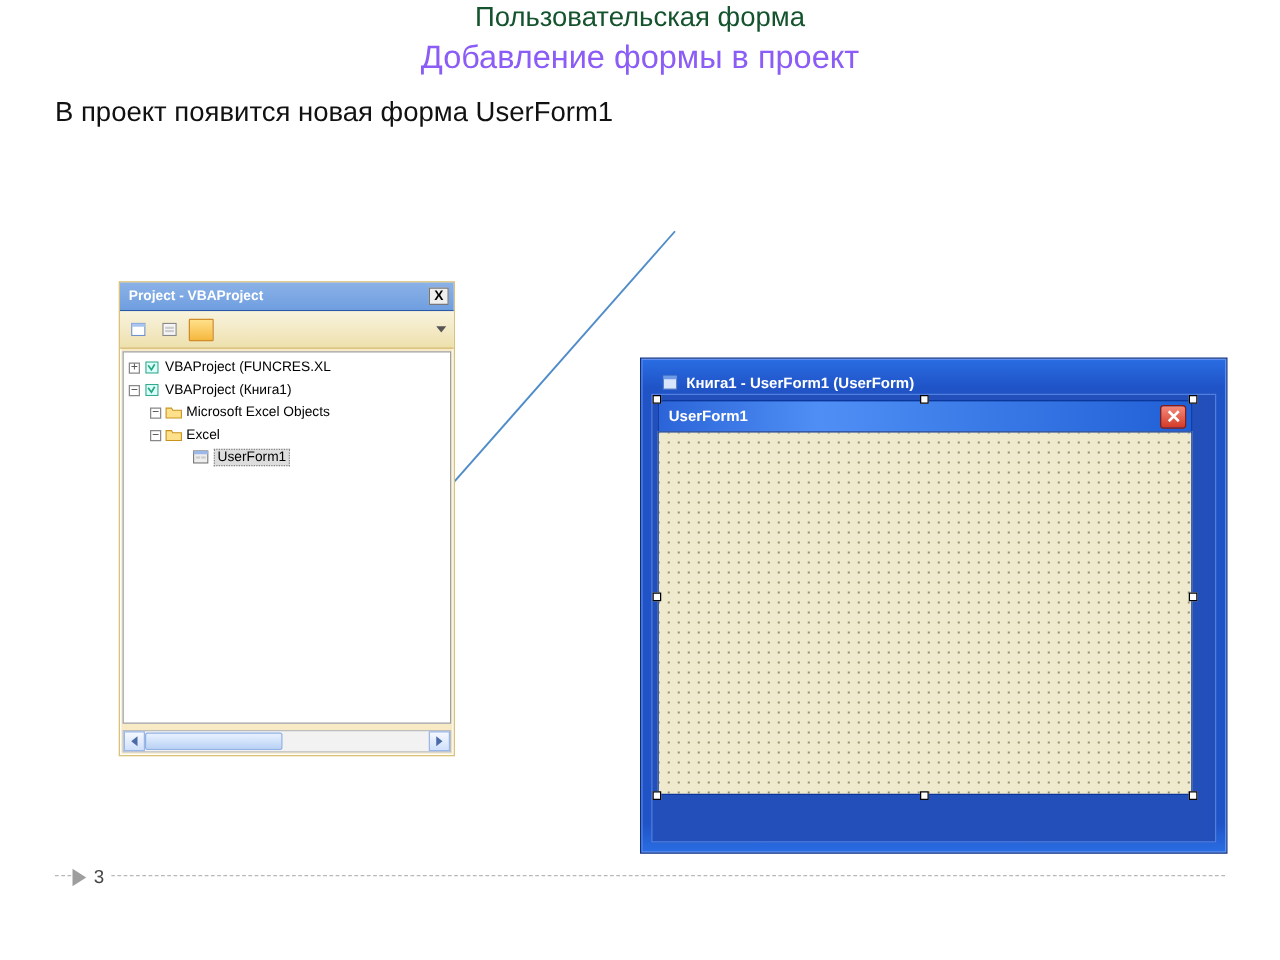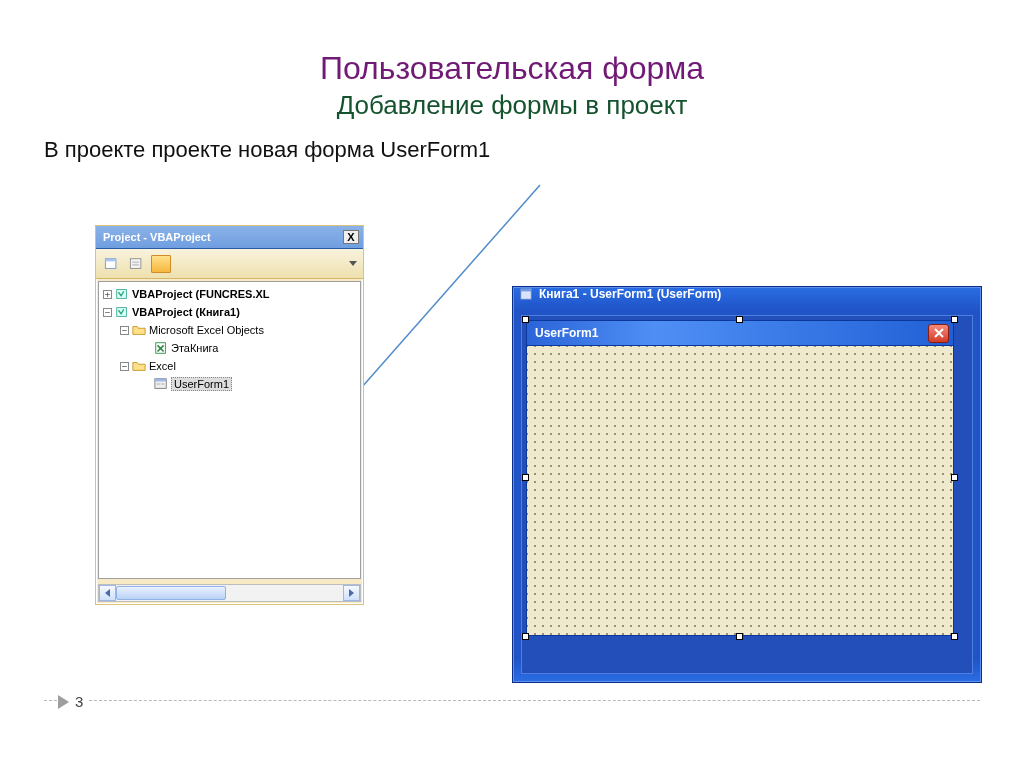--- a/index.html
+++ b/index.html
@@ -5,29 +5,28 @@
   * { box-sizing: border-box; margin: 0; padding: 0; }
   body {
     width: 1024px; height: 768px;
     background: #fff;
     font-family: "Segoe UI", Arial, sans-serif;
     position: relative;
     overflow: hidden;
   }
   .slide-title {
     text-align: center;
-    color: #701a75;
-    font-size: 32px;
+    color: #14532d;
+    font-size: 22px;
     font-weight: 400;
-    margin-top: 48px;
     line-height: 1.25;
   }
   .slide-subtitle {
     text-align: center;
-    color: #14532d;
+    color: #8b5cf6;
     font-size: 26px;
     margin-top: 2px;
     font-weight: 400;
   }
   .slide-body {
     font-size: 22px;
     color: #111;
     margin: 16px 0 0 44px;
   }
   .dashline {
@@ -137,21 +136,21 @@
     width: 9px; height: 9px;
     border: 1px solid #888;
     background: #fff;
     line-height: 7px;
     text-align: center;
     font-size: 9px;
     color: #555;
     font-family: monospace;
     cursor: pointer;
   }
-  .tree-row b { font-weight: bold; }
+  .tree-row b { font-weight: normal; }
   .sel-label { background: #ddd; border: 1px dotted #888; padding: 0 2px; }
   .vba-icon svg, .fld-icon svg, .sheet-icon svg, .form-icon svg, .wb-icon svg { width:14px; height:14px; display:block; }
   .proj-hscroll {
     position: absolute;
     left: 2px; right: 2px; bottom: 2px;
     height: 18px;
     background: #f2f2f2;
     border: 1px solid #bdbdbd;
     display:flex; align-items:center;
   }
@@ -182,24 +181,24 @@
   .designer {
     position:absolute;
     left: 512px; top: 286px;
     width: 470px; height: 397px;
     background: linear-gradient(180deg, #2a6de3 0%, #1f53c6 6%, #1f53c6 94%, #2a6de3 100%);
     border: 1px solid #0a2f84;
     box-shadow: 0 0 0 1px #5f8ff0 inset;
   }
   .designerbar {
     height: 26px;
-    display:flex; align-items:flex-start;
+    display:flex; align-items:flex-end;
     color:#fff;
     font: bold 12px Tahoma, sans-serif;
-    padding: 0 6px;
+    padding: 0 16px;
     gap: 6px;
   }
   .docicon { width:14px; height:14px; }
   .designer-body {
     position:absolute;
     left: 8px; right: 8px; top: 28px; bottom: 8px;
     background: #224fb9;
     border: 1px solid #4f7fe0;
   }
 
@@ -257,21 +256,21 @@
   .arrow-line {
     position:absolute;
     pointer-events:none;
   }
 </style>
 </head>
 <body>
 
 <h1 class="slide-title">Пользовательская форма</h1>
 <h2 class="slide-subtitle">Добавление формы в проект</h2>
-<p class="slide-body">В проекте проекте новая форма UserForm1</p>
+<p class="slide-body">В проект появится новая форма UserForm1</p>
 
 <svg class="arrow-line" style="left:250px;top:180px;width:300px;height:320px;">
   <defs>
     <marker id="ah" markerWidth="9" markerHeight="9" refX="7" refY="4.5" orient="auto">
       <path d="M0,0 L9,4.5 L0,9 Z" fill="#4f8cc9"></path>
     </marker>
   </defs>
   <line x1="290" y1="5" x2="30" y2="300" stroke="#4f8cc9" stroke-width="1.5" marker-end="url(#ah)"></line>
 </svg>
 
@@ -326,32 +325,20 @@
     </div>
     <div class="tree-row">
       <span class="indent"></span>
       <span class="pm">−</span>
       <span class="fld-icon">
           <svg viewBox="0 0 16 16">
             <path d="M1 4h5l1 2h8v7H1z" fill="#ffe08a" stroke="#c7931f"></path>
           </svg>
         </span>
       <span>Microsoft Excel Objects</span>
-    </div>
-    <div class="tree-row">
-      <span class="indent"></span>
-        <span class="indent"></span>
-        <span class="indent"></span>
-      <span class="wb-icon">
-          <svg viewBox="0 0 16 16">
-            <rect x="2" y="2" width="11" height="12" fill="#fff" stroke="#2a8a3f"></rect>
-            <path d="M4 5 L11 12 M11 5 L4 12" stroke="#2a8a3f" stroke-width="1.8"></path>
-          </svg>
-        </span>
-      <span>ЭтаКнига</span>
     </div>
     <div class="tree-row">
       <span class="indent"></span>
       <span class="pm">−</span>
       <span class="fld-icon">
           <svg viewBox="0 0 16 16">
             <path d="M1 4h5l1 2h8v7H1z" fill="#ffe08a" stroke="#c7931f"></path>
           </svg>
         </span>
       <span>Excel</span>

